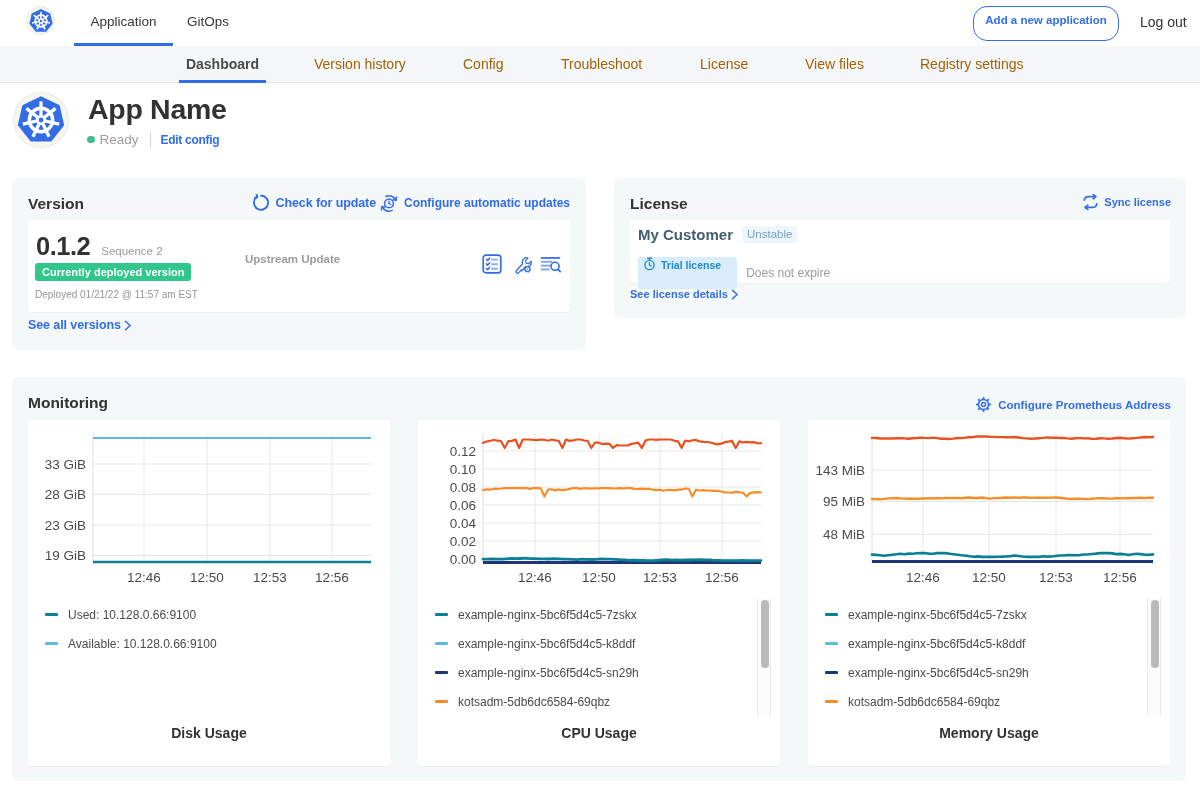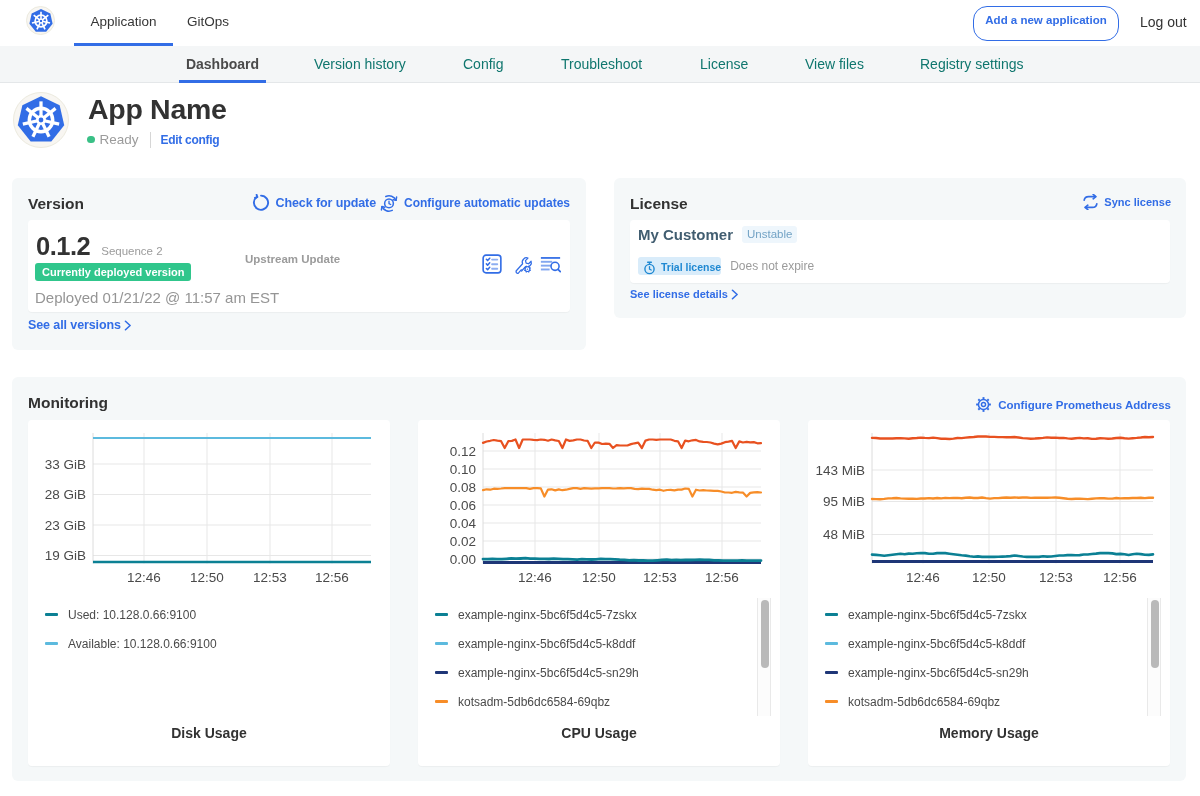--- a/index.html
+++ b/index.html
@@ -12,21 +12,21 @@
 .topnav { position:absolute; top:0; left:0; width:1200px; height:46px; background:#fff; }
 .logo-circ { position:absolute; left:26px; top:6px; width:29px; height:29px; border-radius:50%;
   background:#f8f6f2; border:1px solid #eceade; display:flex; align-items:center; justify-content:center; }
 .nav-tab { position:absolute; top:0; height:46px; line-height:43px; font-size:13.5px; color:#363636; font-weight:normal; }
 .nav-tab.active { border-bottom:3px solid #326de6; }
 .add-btn { position:absolute; left:973px; top:6px; width:146px; height:35px; border:1.4px solid #326de6;
   border-radius:14px; color:#326de6; font-weight:bold; font-size:11.5px; text-align:center; line-height:26px; background:#fff; }
 .logout { position:absolute; left:1140px; top:0; height:46px; line-height:44px; font-size:14px; color:#323232; font-weight:500; }
 
 .subnav { position:absolute; top:46px; left:0; width:1200px; height:37px; background:#f4f6f7; border-bottom:1px solid #e4e7e9; }
-.sub-item { position:absolute; top:0; height:37px; line-height:37px; font-size:14px; color:#0f766e; }
+.sub-item { position:absolute; top:0; height:37px; line-height:37px; font-size:14px; color:#a16207; }
 .sub-item.active { color:#4a4a4a; font-weight:bold; border-bottom:3px solid #326de6; font-size:14px; }
 
 .app-icon { position:absolute; left:13px; top:92px; width:56px; height:56px; border-radius:50%;
   background:#f8f6f2; border:1px solid #eceade; display:flex; align-items:center; justify-content:center; }
 .app-title { position:absolute; left:88px; top:95px; font-size:28.5px; line-height:28.5px; font-weight:bold; color:#323232; letter-spacing:-0.3px; }
 .status-row { position:absolute; left:87px; top:131px; height:17px; display:flex; align-items:center; }
 .dot { width:7.5px; height:7.5px; border-radius:50%; background:#39c086; margin-right:5px; }
 .ready { font-size:13.5px; color:#9b9b9b; }
 .vdiv { width:1px; height:16px; background:#d6d6d6; margin:0 10px 0 11px; }
 .editcfg { font-size:12px !important; letter-spacing:-0.3px !important; }
@@ -35,21 +35,21 @@
 .card-h { position:absolute; font-size:15.5px; line-height:18px; font-weight:bold; color:#323232; }
 .inner { position:absolute; background:#fff; border-radius:4px; box-shadow:0 1px 1px rgba(0,0,0,0.04); }
 .iconlink { display:flex; align-items:center; white-space:nowrap; }
 .iconlink svg { margin-right:6px; }
 .badge-green { position:absolute; background:#30c68c; color:#fff; font-weight:bold; font-size:11px;
   border-radius:3px; height:18px; line-height:18px; padding:0 7px; }
 .chev { display:inline-block; margin-left:3px; }
 
 .badge-lt { background:#eef6fc; color:#73a3c5; font-size:11.5px; border-radius:3px; height:17px; line-height:17px; padding:0 5px; }
 .badge-trial { background:#d9ecfa; color:#1e88d2; font-size:10.5px; font-weight:bold; border-radius:3px;
-  height:18px; line-height:16px; padding:0 0 0 5px; display:flex; align-items:flex-end; }
+  height:32px; line-height:16px; padding:0 16px 0 5px; display:flex; align-items:flex-start; }
 
 .chart-card { position:absolute; top:43px; width:362px; height:346px; background:#fff; border-radius:4px; box-shadow:0 1px 1px rgba(0,0,0,0.04); }
 .chart-title { position:absolute; width:100%; text-align:center; top:305px; font-size:14px; line-height:17px; font-weight:bold; color:#323232; }
 .legend { position:absolute; left:17px; top:186px; }
 .leg-row { display:flex; align-items:center; height:17px; margin-bottom:12px; }
 .leg-dash { width:13px; height:3px; border-radius:1px; margin-right:10px; flex:none; }
 .leg-txt { font-size:12px; color:#4a4a4a; white-space:nowrap; }
 .sbar-track { position:absolute; left:339px; top:178px; width:14px; height:118px; background:#fcfcfc;
   border-left:1px solid #e9e9e9; border-right:1px solid #e9e9e9; }
 .sbar-thumb { position:absolute; left:3px; top:2px; width:8px; height:68px; border-radius:4px; background:#b9b9b9; }
@@ -127,21 +127,21 @@
         <path d="M16.9,6.6 A8.1,8.1 0 0 0 6.1,2.7" fill="none" stroke="#326de6" stroke-width="1.6" stroke-linecap="round"></path>
         <polyline points="17.5,3.2 16.95,6.7 13.9,6.1" fill="none" stroke="#326de6" stroke-width="1.6" stroke-linecap="round" stroke-linejoin="round"></polyline>
         <path d="M2.1,13.4 A8.1,8.1 0 0 0 12.9,17.3" fill="none" stroke="#326de6" stroke-width="1.6" stroke-linecap="round"></path>
         <polyline points="1.5,16.8 2.05,13.3 5.1,13.9" fill="none" stroke="#326de6" stroke-width="1.6" stroke-linecap="round" stroke-linejoin="round"></polyline>
       </svg>
       <span class="blu" style="font-size:12px; letter-spacing:0;">Configure automatic updates</span>
     </div>
   <div class="inner" style="left:16px; top:42px; width:542px; height:92px;">
     <div class="abs" style="left:8px; top:13px; font-size:25.5px; line-height:26px; font-weight:bold; color:#323232; letter-spacing:-0.5px;">0.1.2<span style="font-size:11.5px; font-weight:normal; color:#9b9b9b; letter-spacing:0; margin-left:11px;">Sequence 2</span></div>
     <div class="badge-green" style="left:7px; top:43px;">Currently deployed version</div>
-    <div class="abs" style="left:7px; top:69px; font-size:15px; color:#959595;">Deployed 01/21/22 @ 11:57 am EST</div>
+    <div class="abs" style="left:7px; top:69px; font-size:10px; color:#959595;">Deployed 01/21/22 @ 11:57 am EST</div>
     <div class="abs" style="left:217px; top:33px; font-size:11.5px; font-weight:bold; color:#9b9b9b;">Upstream Update</div>
     <div class="abs" style="left:454px; top:34px; display:flex; align-items:center;">
         <svg width="20" height="20" viewBox="0 0 21 21">
           <rect x="1.2" y="1.2" width="18.6" height="18.6" rx="3" fill="none" stroke="#326de6" stroke-width="1.7"></rect>
           <polyline points="4.6,5.6 5.9,6.8999999999999995 8.1,4.3999999999999995" fill="none" stroke="#326de6" stroke-width="1.6" stroke-linecap="round" stroke-linejoin="round"></polyline>
           <polyline points="4.6,10.4 5.9,11.700000000000001 8.1,9.200000000000001" fill="none" stroke="#326de6" stroke-width="1.6" stroke-linecap="round" stroke-linejoin="round"></polyline>
           <polyline points="4.6,15.2 5.9,16.5 8.1,14.0" fill="none" stroke="#326de6" stroke-width="1.6" stroke-linecap="round" stroke-linejoin="round"></polyline>
           <line x1="10.6" y1="5.9" x2="16" y2="5.9" stroke="#326de6" stroke-width="2" stroke-linecap="round" opacity="0.55"></line>
           <line x1="10.6" y1="10.7" x2="16" y2="10.7" stroke="#326de6" stroke-width="2" stroke-linecap="round" opacity="0.55"></line>
           <line x1="10.6" y1="15.5" x2="16" y2="15.5" stroke="#326de6" stroke-width="2" stroke-linecap="round" opacity="0.55"></line>

